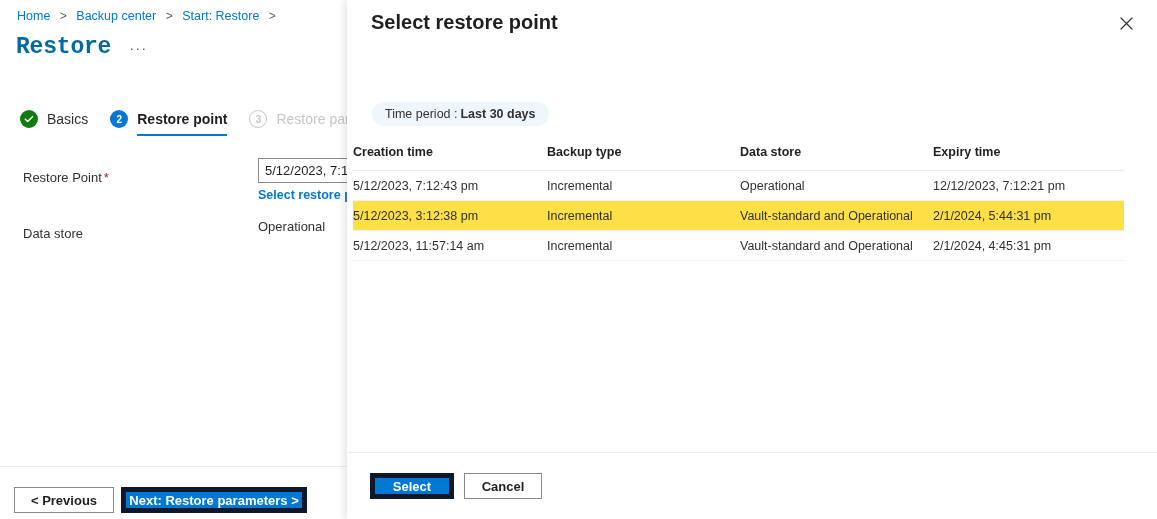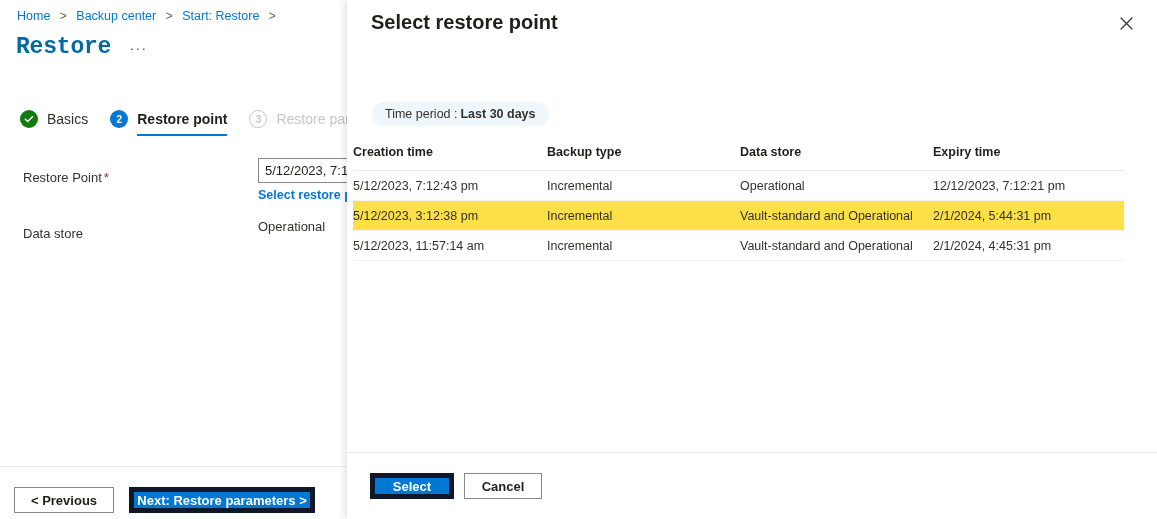--- a/index.html
+++ b/index.html
@@ -48,21 +48,21 @@
                 cursor: pointer; white-space: nowrap; }
   .static-value { position: absolute; left: 258px; top: 5px; font-size: 13px; color: #323130; white-space: nowrap; }
 
   .wizard-footer-divider { position: absolute; left: 0; top: 466px; width: 347px; height: 1px; background: #edebe9; }
   .wizard-footer { position: absolute; left: 14px; top: 487px; display: flex; align-items: center; }
   .btn { font-family: "Liberation Sans", sans-serif; font-size: 13px; font-weight: 600; height: 26px;
          display: inline-flex; align-items: center; justify-content: center; cursor: pointer; white-space: nowrap; }
   .btn-secondary { background: #fff; color: #201f1e; border: 1px solid #8a8886; padding: 0 14px; }
   .btn-primary { background: #0078d4; color: #fff; border: 5px solid #0f172a; padding: 0 14px; }
   .btn-prev { width: 100px; }
-  .btn-next { margin-left: 15px; width: 186px; }
+  .btn-next { margin-left: 7px; width: 186px; }
 
   
   .panel { position: absolute; left: 347px; top: 0; width: 810px; height: 519px; background: #fff;
            box-shadow: -3px 0 7px rgba(0,0,0,0.10); }
   .panel-title { position: absolute; left: 24px; top: 11px; font-size: 20px; font-weight: 600; color: #201f1e; }
   .panel-close { position: absolute; right: 20px; top: 12px; width: 22px; height: 22px;
                  display: flex; align-items: center; justify-content: center; cursor: pointer; color: #323130; }
 
   .filter-bar { position: absolute; left: 25px; top: 102px; }
   .filter-pill { display: inline-flex; align-items: center; height: 24px; padding: 0 13px;

